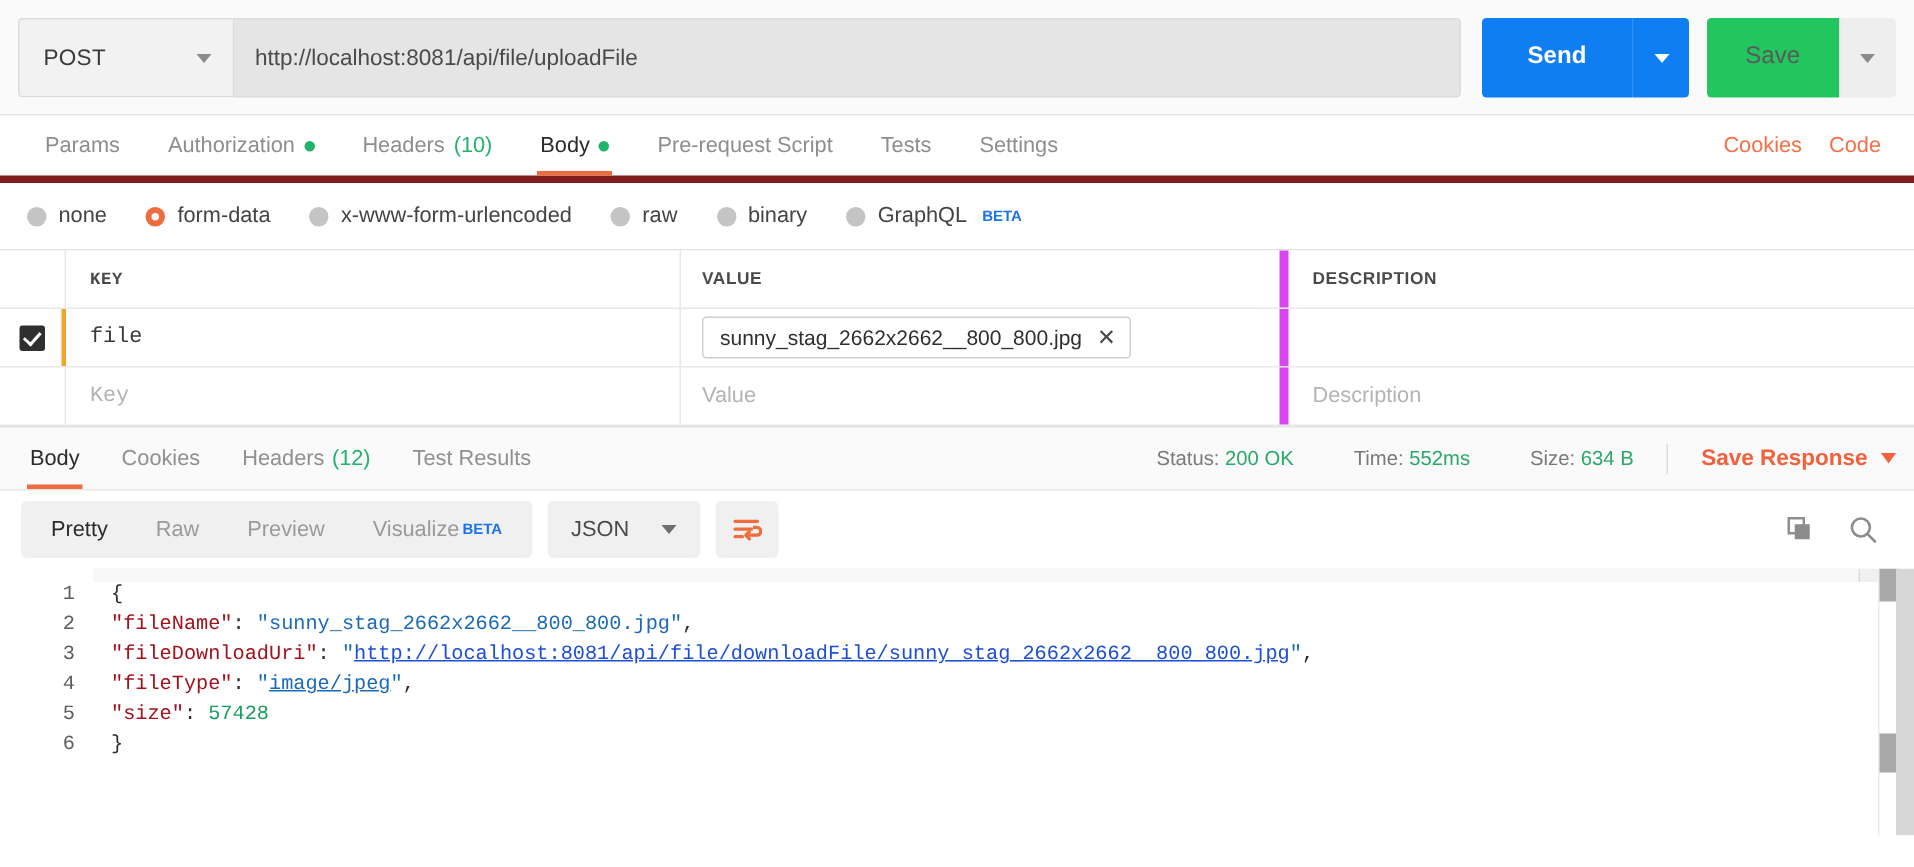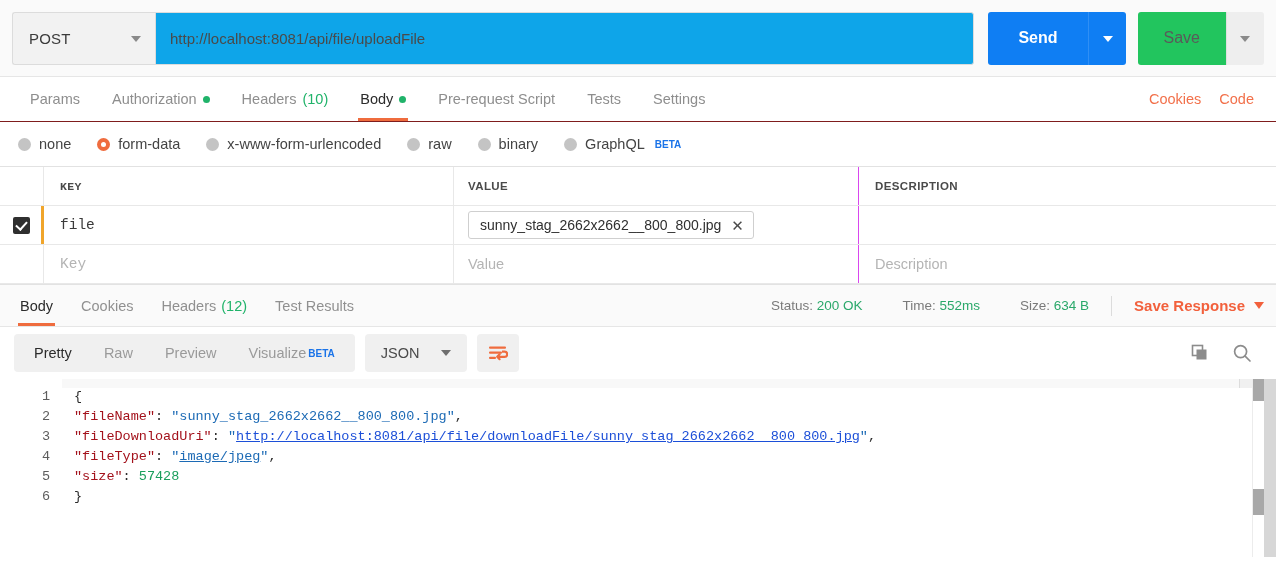--- a/index.html
+++ b/index.html
@@ -35,21 +35,21 @@
   .method-label { font-size: 15px; color: #3b3b3b; letter-spacing: .2px; }
   .caret-dn {
     position: absolute; right: 14px; top: 50%;
     width: 0; height: 0; margin-top: -2px;
     border-left: 5px solid transparent;
     border-right: 5px solid transparent;
     border-top: 6px solid #8a8a8a;
   }
   .url-box {
     flex: 1; height: 53px;
-    background: #0ea5e9;
+    background: #e5e5e5;
     border: 1px solid #dcdcdc;
     border-radius: 0 3px 3px 0;
     display: flex; align-items: center;
     padding: 0 14px;
     cursor: text;
   }
   .url-text { font-size: 15px; color: #4a4a4a; }
   .btn-send-group { display: flex; margin-left: 14px; }
   .btn-send {
     height: 53px; background: #0f7ef3;
@@ -78,21 +78,21 @@
   .btn-save-caret {
     height: 53px; width: 38px; background: #eeeeee;
     border: none; border-left: 1px solid #e0e0e0;
     border-radius: 0 3px 3px 0;
     position: relative; cursor: pointer;
   }
 
   
   .req-tabs {
     height: 45px;
-    border-bottom: 1px solid #7f1d1d;
+    border-bottom: 5px solid #7f1d1d;
     display: flex; align-items: stretch;
     padding: 0 14px;
     position: relative;
   }
   .rtab {
     display: flex; align-items: center; gap: 6px;
     padding: 0 16px;
     font-size: 14.5px; color: #8e8e8e;
     cursor: pointer; position: relative;
   }
@@ -152,21 +152,21 @@
     width: 17px; height: 17px; background: #2f2f2f;
     border-radius: 2px; position: relative; cursor: pointer;
   }
   .chk::after {
     content: ""; position: absolute; left: 5px; top: 2px;
     width: 5px; height: 9px;
     border: solid #fff; border-width: 0 2.4px 2.4px 0;
     transform: rotate(42deg);
   }
   .cell-key { width: 410px; flex: 0 0 410px; border-right: 1px solid #e8e8e8; display: flex; align-items: center; padding: 0 16px; font-family: Liberation Mono, monospace; }
-  .cell-val { width: 405px; flex: 0 0 405px; border-right: 1px solid #d946ef; display: flex; align-items: center; padding: 0 14px; }
+  .cell-val { width: 405px; flex: 0 0 405px; border-right: 6px solid #d946ef; display: flex; align-items: center; padding: 0 14px; }
   .cell-desc { flex: 1; display: flex; align-items: center; padding: 0 16px; }
   .col-head { font-size: 11.5px; font-weight: bold; color: #4a4a4a; letter-spacing: .4px; }
   .cell-txt { font-size: 14.5px; color: #3b3b3b; }
   .cell-ph { font-size: 14.5px; color: #b4b4b4; }
   .head-actions {
     margin-left: auto; display: flex; align-items: center; gap: 14px;
     padding-left: 14px;
   }
   .ellipsis-btn {
     display: flex; gap: 3px; align-items: center;

